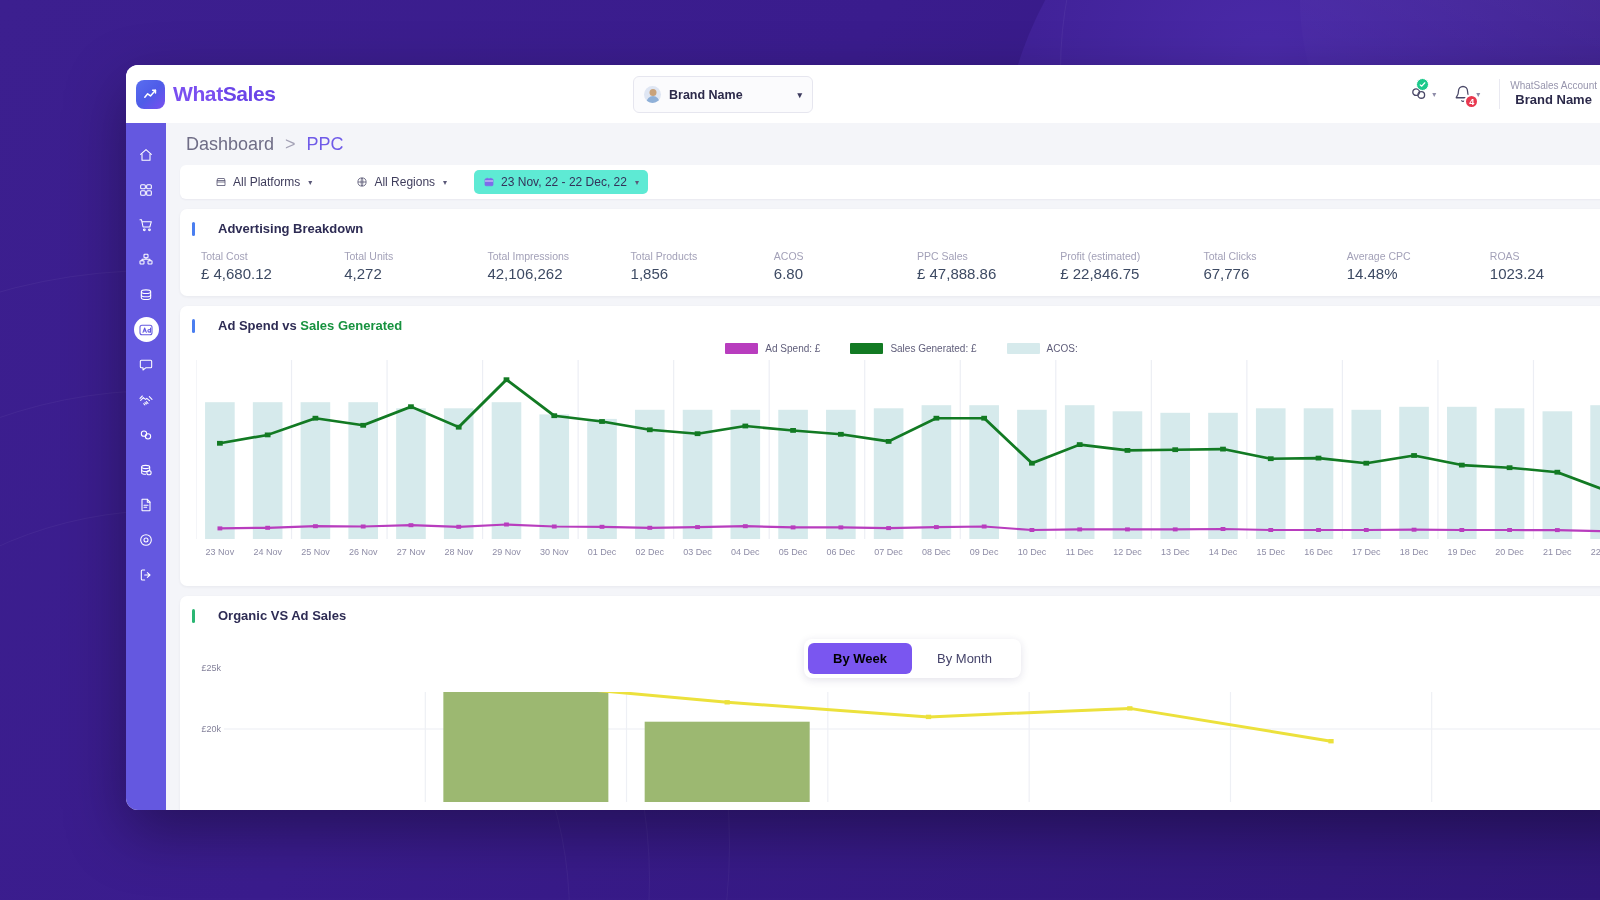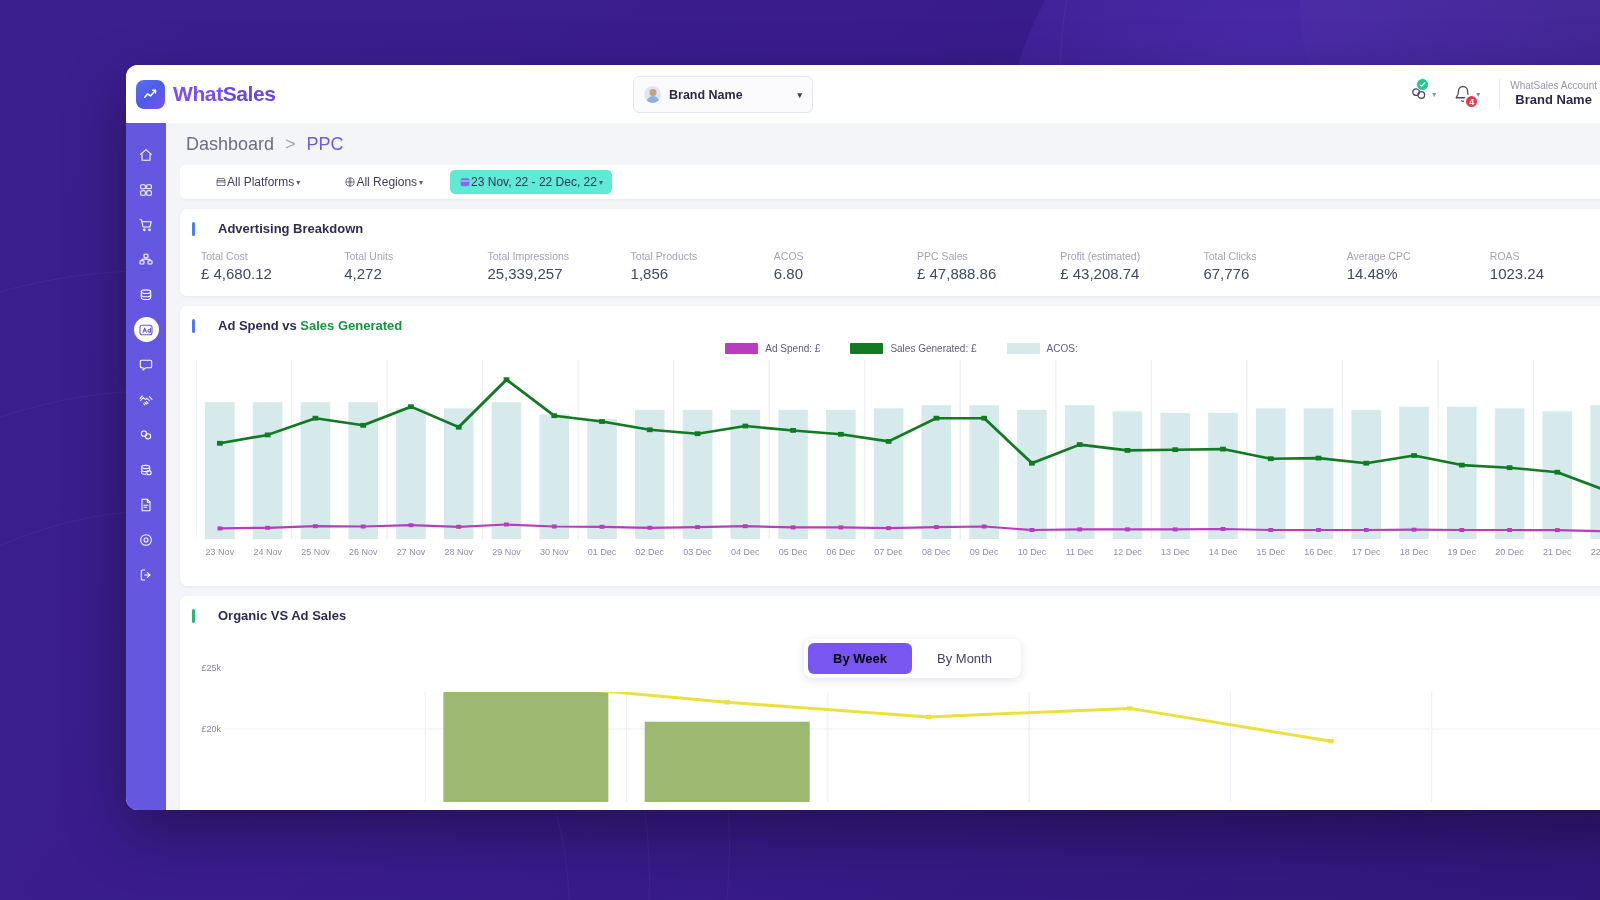--- a/index.html
+++ b/index.html
@@ -137,21 +137,21 @@
   .crumb { padding: 11px 4px 10px 6px; font-size: 18px; color: #6f6d86; }
   .crumb .sep { margin: 0 6px; color: #a3a1b5; }
   .crumb .cur { color: #6f5ae8; }
 
   .filterbar {
     background:#fff; border-radius: 6px; height: 34px;
     display: flex; align-items: center; gap: 4px; padding-left: 26px;
     box-shadow: 0 1px 2px rgba(30,28,70,.05);
   }
   .fbtn {
-    display:flex; align-items:center; font-size: 12px; color:#3f3d5c;
+    display:flex; align-items:center; gap:6px; font-size: 12px; color:#3f3d5c;
     padding: 5px 9px; border-radius: 5px;
   }
   .fbtn svg { width: 12px; height: 12px; stroke:#4b4968; fill:none; stroke-width:1.5; }
   .fbtn.date { background:#5eead4; color:#34325a; margin-left: 14px; }
   .fbtn.date svg { stroke:#7e6bea; fill:#7e6bea; }
   .fbtn .caret2 { font-size: 8px; color:#5a5878; margin-left:2px; }
 
   .card {
     background: #fff; border-radius: 7px; margin-top: 10px;
     box-shadow: 0 1px 3px rgba(30,28,70,.06);
@@ -402,37 +402,37 @@
             <div class="kpi">
               <div class="kpi-label">Total Cost</div>
               <div class="kpi-value">£ 4,680.12</div>
             </div>
             <div class="kpi">
               <div class="kpi-label">Total Units</div>
               <div class="kpi-value">4,272</div>
             </div>
             <div class="kpi">
               <div class="kpi-label">Total Impressions</div>
-              <div class="kpi-value">25,339,257</div>
+              <div class="kpi-value">42,106,262</div>
             </div>
             <div class="kpi">
               <div class="kpi-label">Total Products</div>
               <div class="kpi-value">1,856</div>
             </div>
             <div class="kpi">
               <div class="kpi-label">ACOS</div>
               <div class="kpi-value">6.80</div>
             </div>
             <div class="kpi">
               <div class="kpi-label">PPC Sales</div>
               <div class="kpi-value">£ 47,888.86</div>
             </div>
             <div class="kpi">
               <div class="kpi-label">Profit (estimated)</div>
-              <div class="kpi-value">£ 43,208.74</div>
+              <div class="kpi-value">£ 22,846.75</div>
             </div>
             <div class="kpi">
               <div class="kpi-label">Total Clicks</div>
               <div class="kpi-value">67,776</div>
             </div>
             <div class="kpi">
               <div class="kpi-label">Average CPC</div>
               <div class="kpi-value">14.48%</div>
             </div>
             <div class="kpi">

